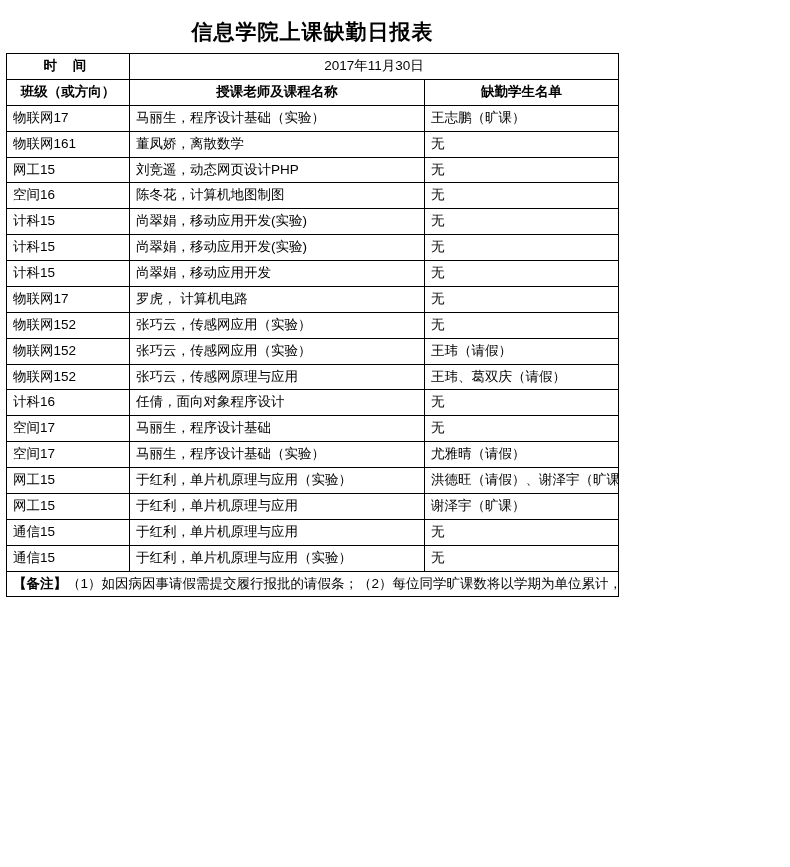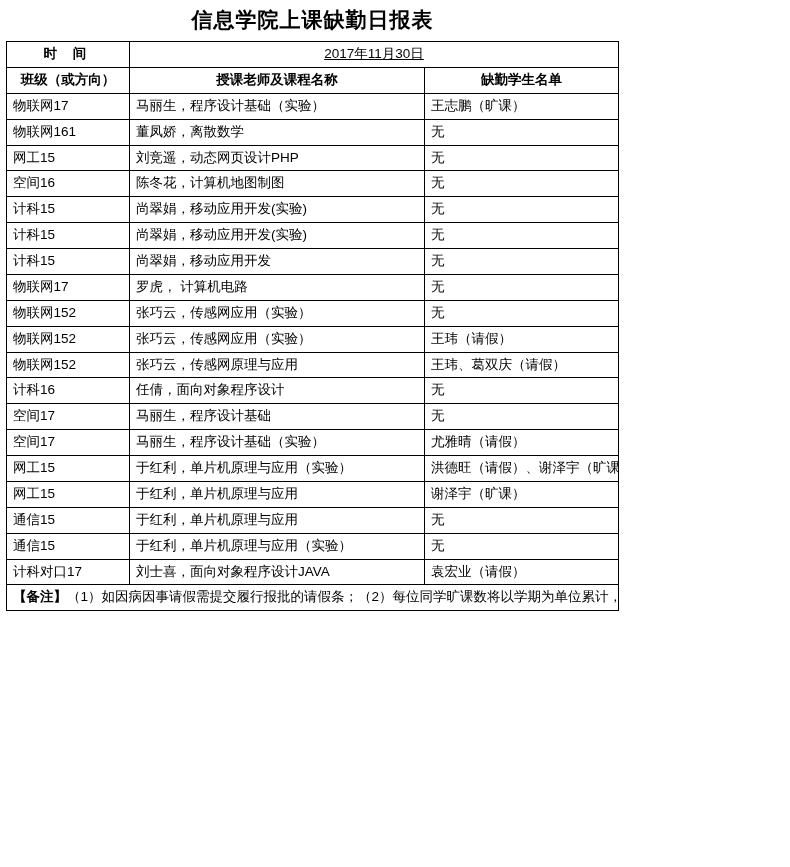--- a/index.html
+++ b/index.html
@@ -10,21 +10,21 @@
   body {
     width: 790px;
     height: 867px;
     font-family: "Liberation Sans", "DejaVu Sans", sans-serif;
     color: #000000;
     overflow: hidden;
   }
   .page {
     width: 625px;
     box-sizing: border-box;
-    padding: 0 6px;
+    padding: 12px 6px;
   }
   .doc-title {
     text-align: center;
     font-size: 21px;
     font-weight: bold;
     letter-spacing: 1px;
     padding: 6px 0 7px 0;
     font-family: "Liberation Serif", "DejaVu Serif", serif;
   }
   table.report {
@@ -52,21 +52,20 @@
   }
   td.hdr-time {
     text-align: center;
     font-weight: bold;
     letter-spacing: 6px;
     padding-left: 14px;
   }
   td.date-cell {
     text-align: center;
     font-weight: normal;
-    text-decoration: underline;
   }
   .row-cell {
     text-align: left;
   }
   .note-row td {
     white-space: normal;
     font-size: 13px;
     line-height: 1.5;
     padding: 4px 6px 6px 6px;
     text-align: justify;
@@ -182,24 +181,19 @@
       <tr>
         <td class="row-cell">通信15</td>
         <td class="row-cell">于红利，单片机原理与应用</td>
         <td class="row-cell">无</td>
       </tr>
       <tr>
         <td class="row-cell">通信15</td>
         <td class="row-cell">于红利，单片机原理与应用（实验）</td>
         <td class="row-cell">无</td>
       </tr>
-      <tr>
-        <td class="row-cell">计科对口17</td>
-        <td class="row-cell">刘士喜，面向对象程序设计JAVA</td>
-        <td class="row-cell">袁宏业（请假）</td>
-      </tr>
 
       <tr class="note-row">
         <td colspan="3"><span class="note-label">【备注】</span><span>（1）如因病因事请假需提交履行报批的请假条；（2）每位同学旷课数将以学期为单位累计，并根据学校相关规定给予相应处分，记入个人档案；（3）做好“同桌的你”，提醒一下玩手机的同桌，在同桌小憩5分钟的时候记得敲打一下。</span></td>
       </tr>
     </tbody>
   </table>
 </div>
 
 </body></html>

